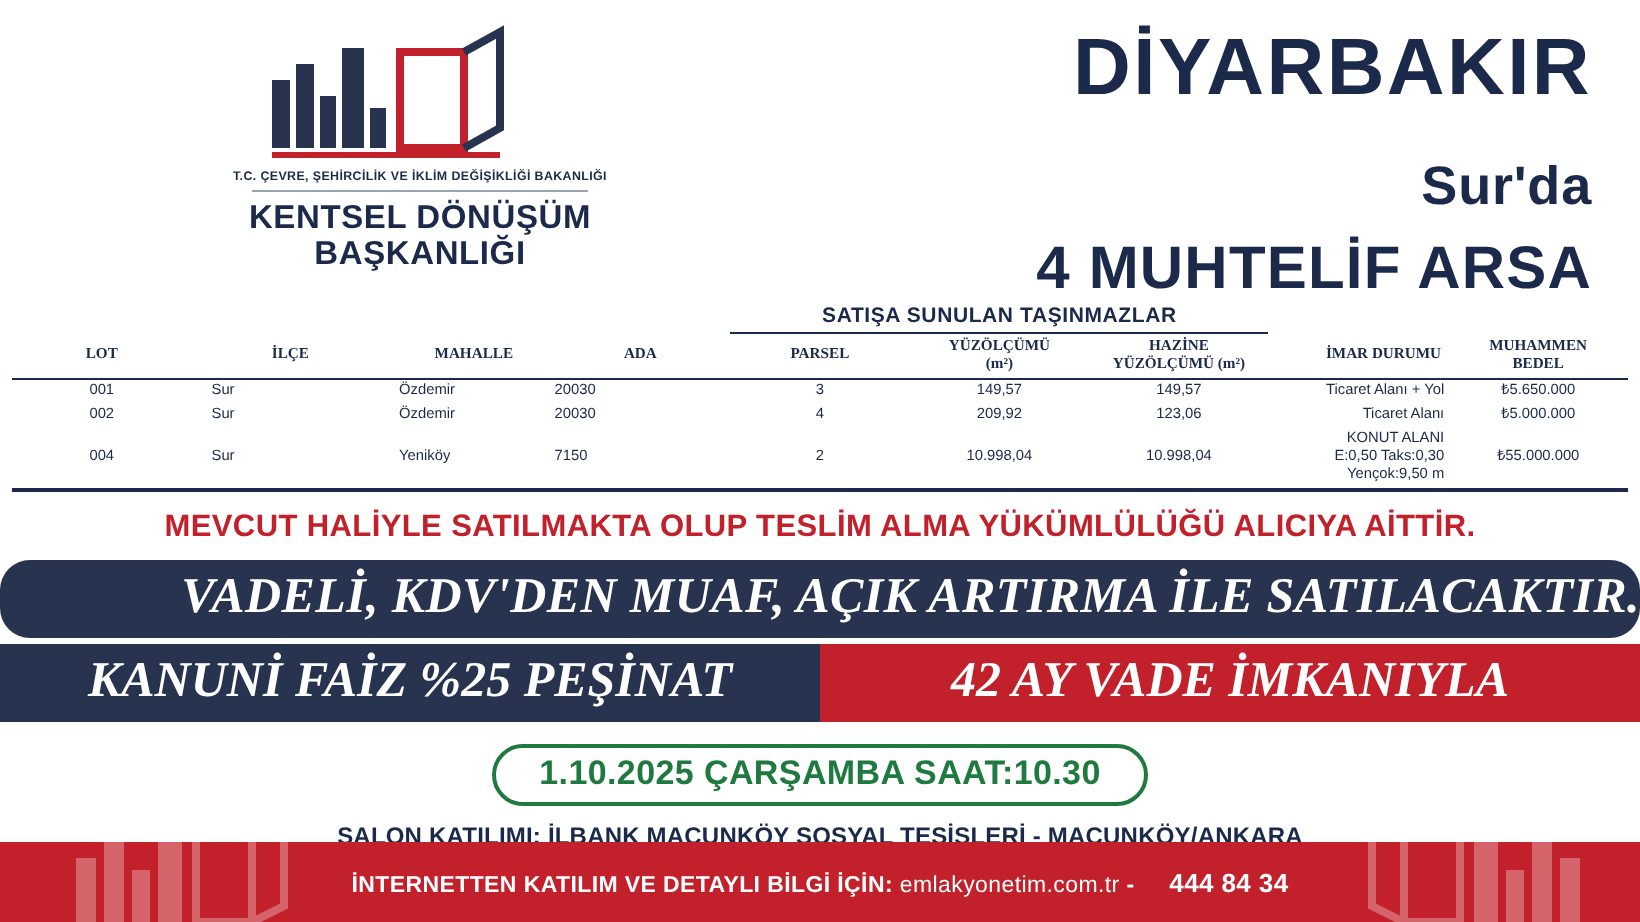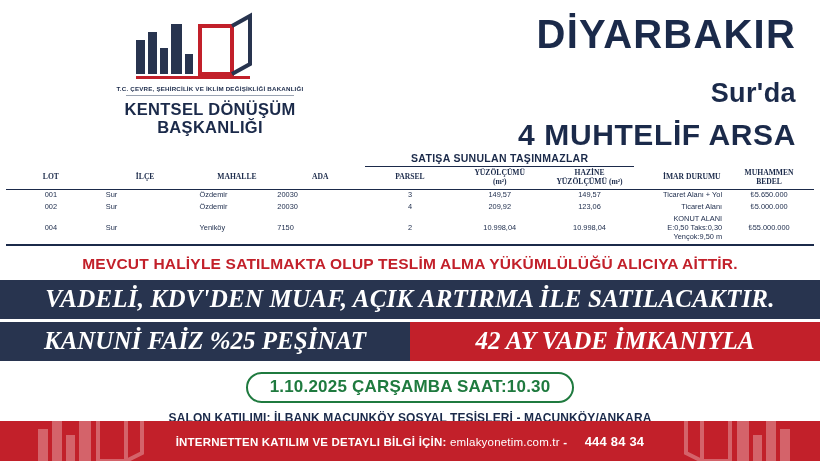--- a/index.html
+++ b/index.html
@@ -147,27 +147,28 @@
     text-align: center;
     color: #c2202a;
     font-size: 15.5px;
     font-weight: bold;
     letter-spacing: 0.2px;
     padding: 9px 0 7px 0;
   }
   .banner-navy {
     background: #28344f;
     color: #ffffff;
-    text-align: center;
+    text-align: right;
     font-family: "Liberation Serif", serif;
     font-size: 25px;
     font-weight: bold;
     font-style: italic;
     letter-spacing: 0.2px;
     padding: 5px 0 6px 0;
+    border-radius: 15px;
   }
   .banner-split {
     display: flex;
     width: 100%;
     margin-top: 3px;
   }
   .split-left, .split-right {
     color: #ffffff;
     font-family: "Liberation Serif", serif;
     font-size: 25px;

